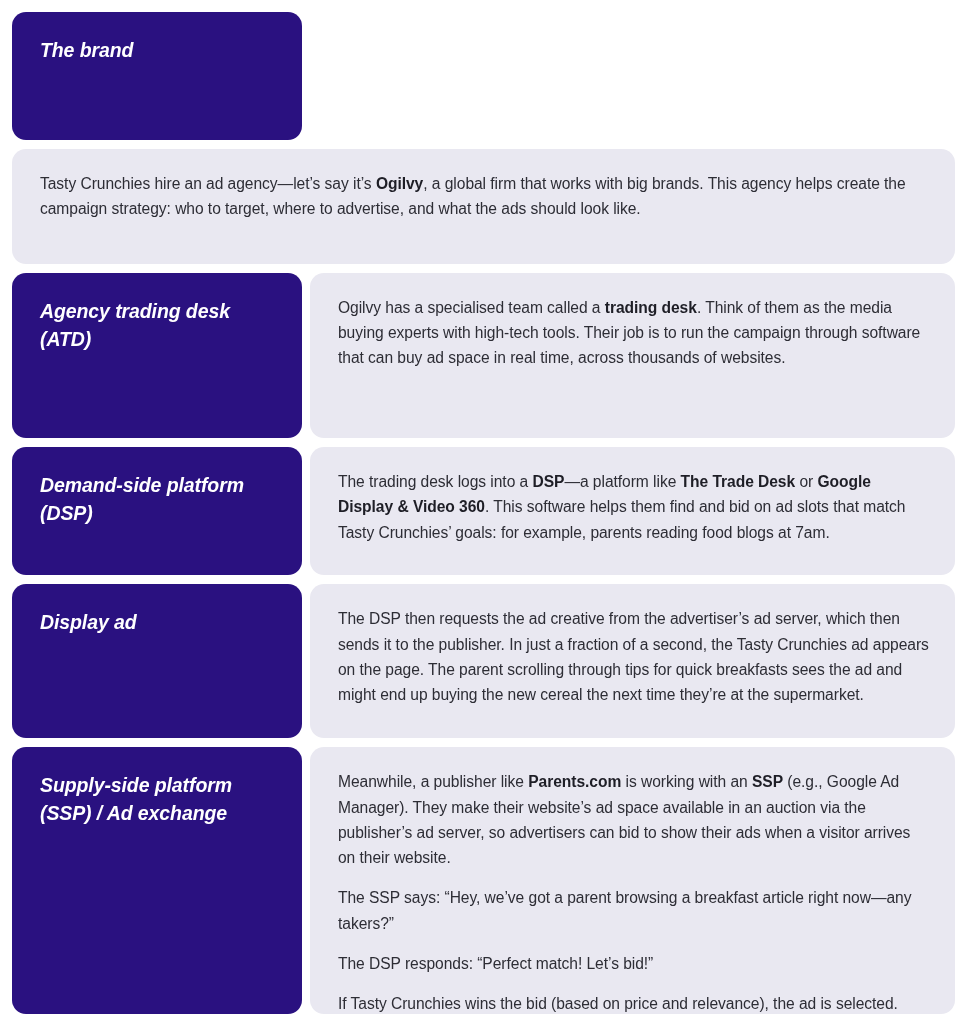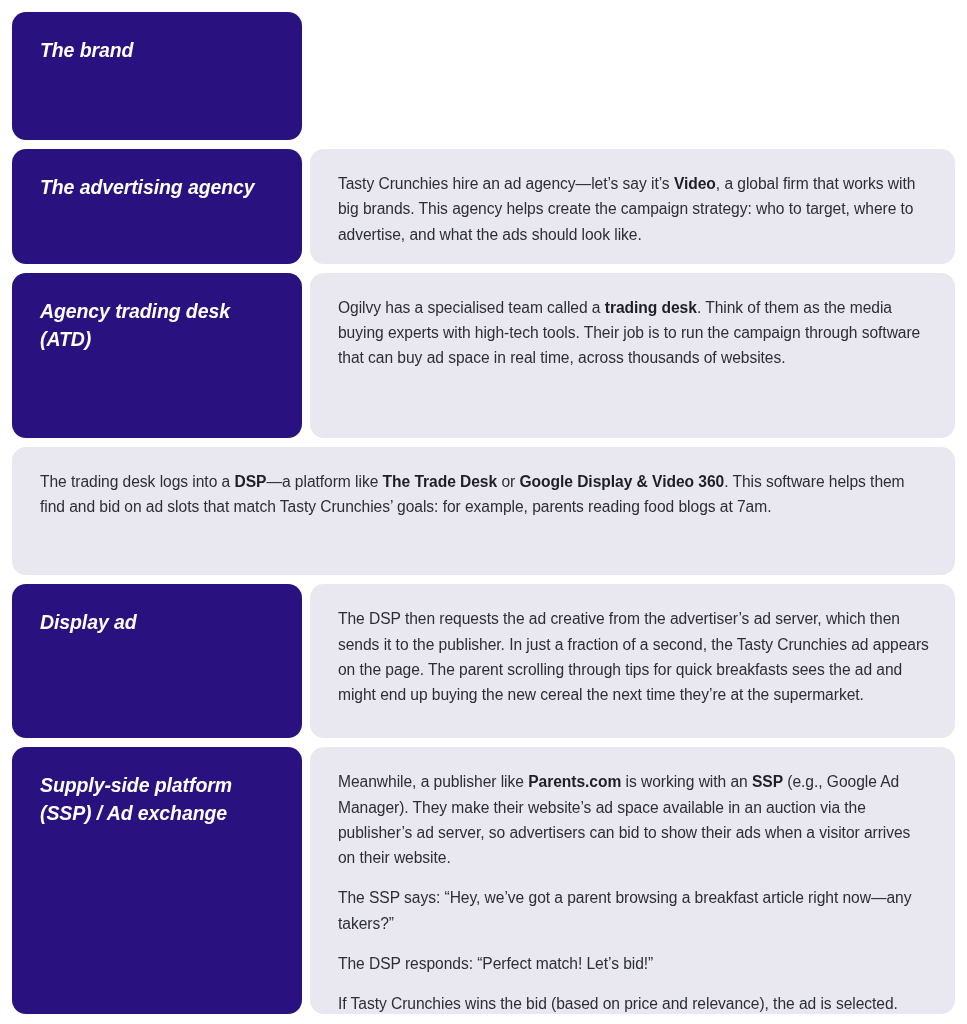--- a/index.html
+++ b/index.html
@@ -93,38 +93,38 @@
 
 <div class="glossary">
 
   <div class="row row-1">
     <div class="term-card">
       <h2 class="term-label">The brand</h2>
     </div>
   </div>
 
   <div class="row row-2">
-    <div class="term-card">
-      <h2 class="term-label">The advertising agency</h2>
-    </div>
     <div class="desc-card">
-        <p class="desc-para">Tasty Crunchies hire an ad agency—let’s say it’s <b>Video</b>, a global firm that works with big brands. This agency helps create the campaign strategy: who to target, where to advertise, and what the ads should look like.</p>
+        <p class="desc-para">Tasty Crunchies hire an ad agency—let’s say it’s <b>Ogilvy</b>, a global firm that works with big brands. This agency helps create the campaign strategy: who to target, where to advertise, and what the ads should look like.</p>
       </div>
   </div>
 
   <div class="row row-3">
     <div class="term-card">
       <h2 class="term-label">Agency trading desk (ATD)</h2>
     </div>
     <div class="desc-card">
         <p class="desc-para">Ogilvy has a specialised team called a <b>trading desk</b>. Think of them as the media buying experts with high-tech tools. Their job is to run the campaign through software that can buy ad space in real time, across thousands of websites.</p>
       </div>
   </div>
 
   <div class="row row-4">
+    <div class="term-card">
+      <h2 class="term-label">Demand-side platform (DSP)</h2>
+    </div>
     <div class="desc-card">
         <p class="desc-para">The trading desk logs into a <b>DSP</b>—a platform like <b>The Trade Desk</b> or <b>Google Display &amp; Video 360</b>. This software helps them find and bid on ad slots that match Tasty Crunchies’ goals: for example, parents reading food blogs at 7am.</p>
       </div>
   </div>
 
   <div class="row row-6">
     <div class="term-card">
       <h2 class="term-label">Display ad</h2>
     </div>
     <div class="desc-card">

